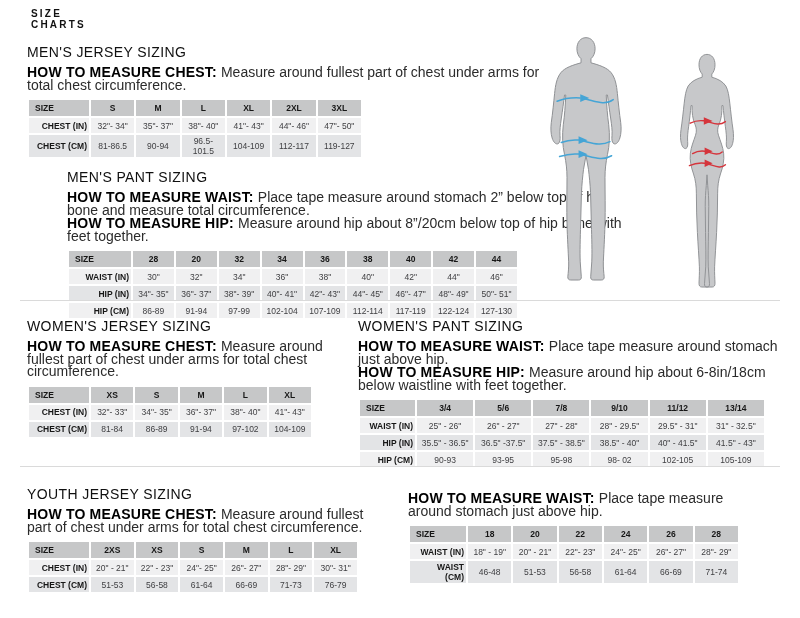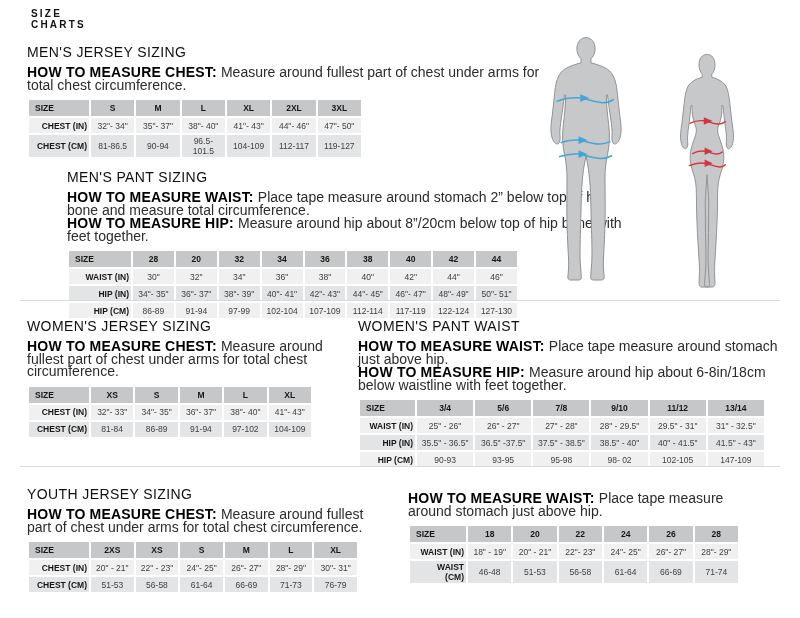--- a/index.html
+++ b/index.html
@@ -252,21 +252,21 @@
           <td>86-89</td>
           <td>91-94</td>
           <td>97-102</td>
           <td>104-109</td>
         </tr>
       </tbody>
     </table>
 </section>
 
 <section class="sec" style="left:358px;top:318px;width:420px;">
-  <h2 class="sec-title">WOMEN'S PANT WAIST</h2>
+  <h2 class="sec-title">WOMEN'S PANT SIZING</h2>
   <div class="howto">
       <p><b>HOW TO MEASURE WAIST: </b>Place tape measure around stomach just above hip.</p>
       <p><b>HOW TO MEASURE HIP: </b>Measure around hip about 6-8in/18cm below waistline with feet together.</p>
     </div>
   <table class="t t-womens-pant">
       <thead>
         <tr>
           <th>SIZE</th>
           <th>3/4</th>
           <th>5/6</th>
@@ -295,21 +295,21 @@
           <td>40" - 41.5"</td>
           <td>41.5" - 43"</td>
         </tr>
         <tr>
           <td class="rowlabel">HIP (CM)</td>
           <td>90-93</td>
           <td>93-95</td>
           <td>95-98</td>
           <td>98- 02</td>
           <td>102-105</td>
-          <td>147-109</td>
+          <td>105-109</td>
         </tr>
       </tbody>
     </table>
 </section>
 
 <div class="divider" style="top:466px;"></div>
 
 <section class="sec" style="left:27px;top:486px;width:352px;">
   <h2 class="sec-title">YOUTH JERSEY SIZING</h2>
   <div class="howto">

